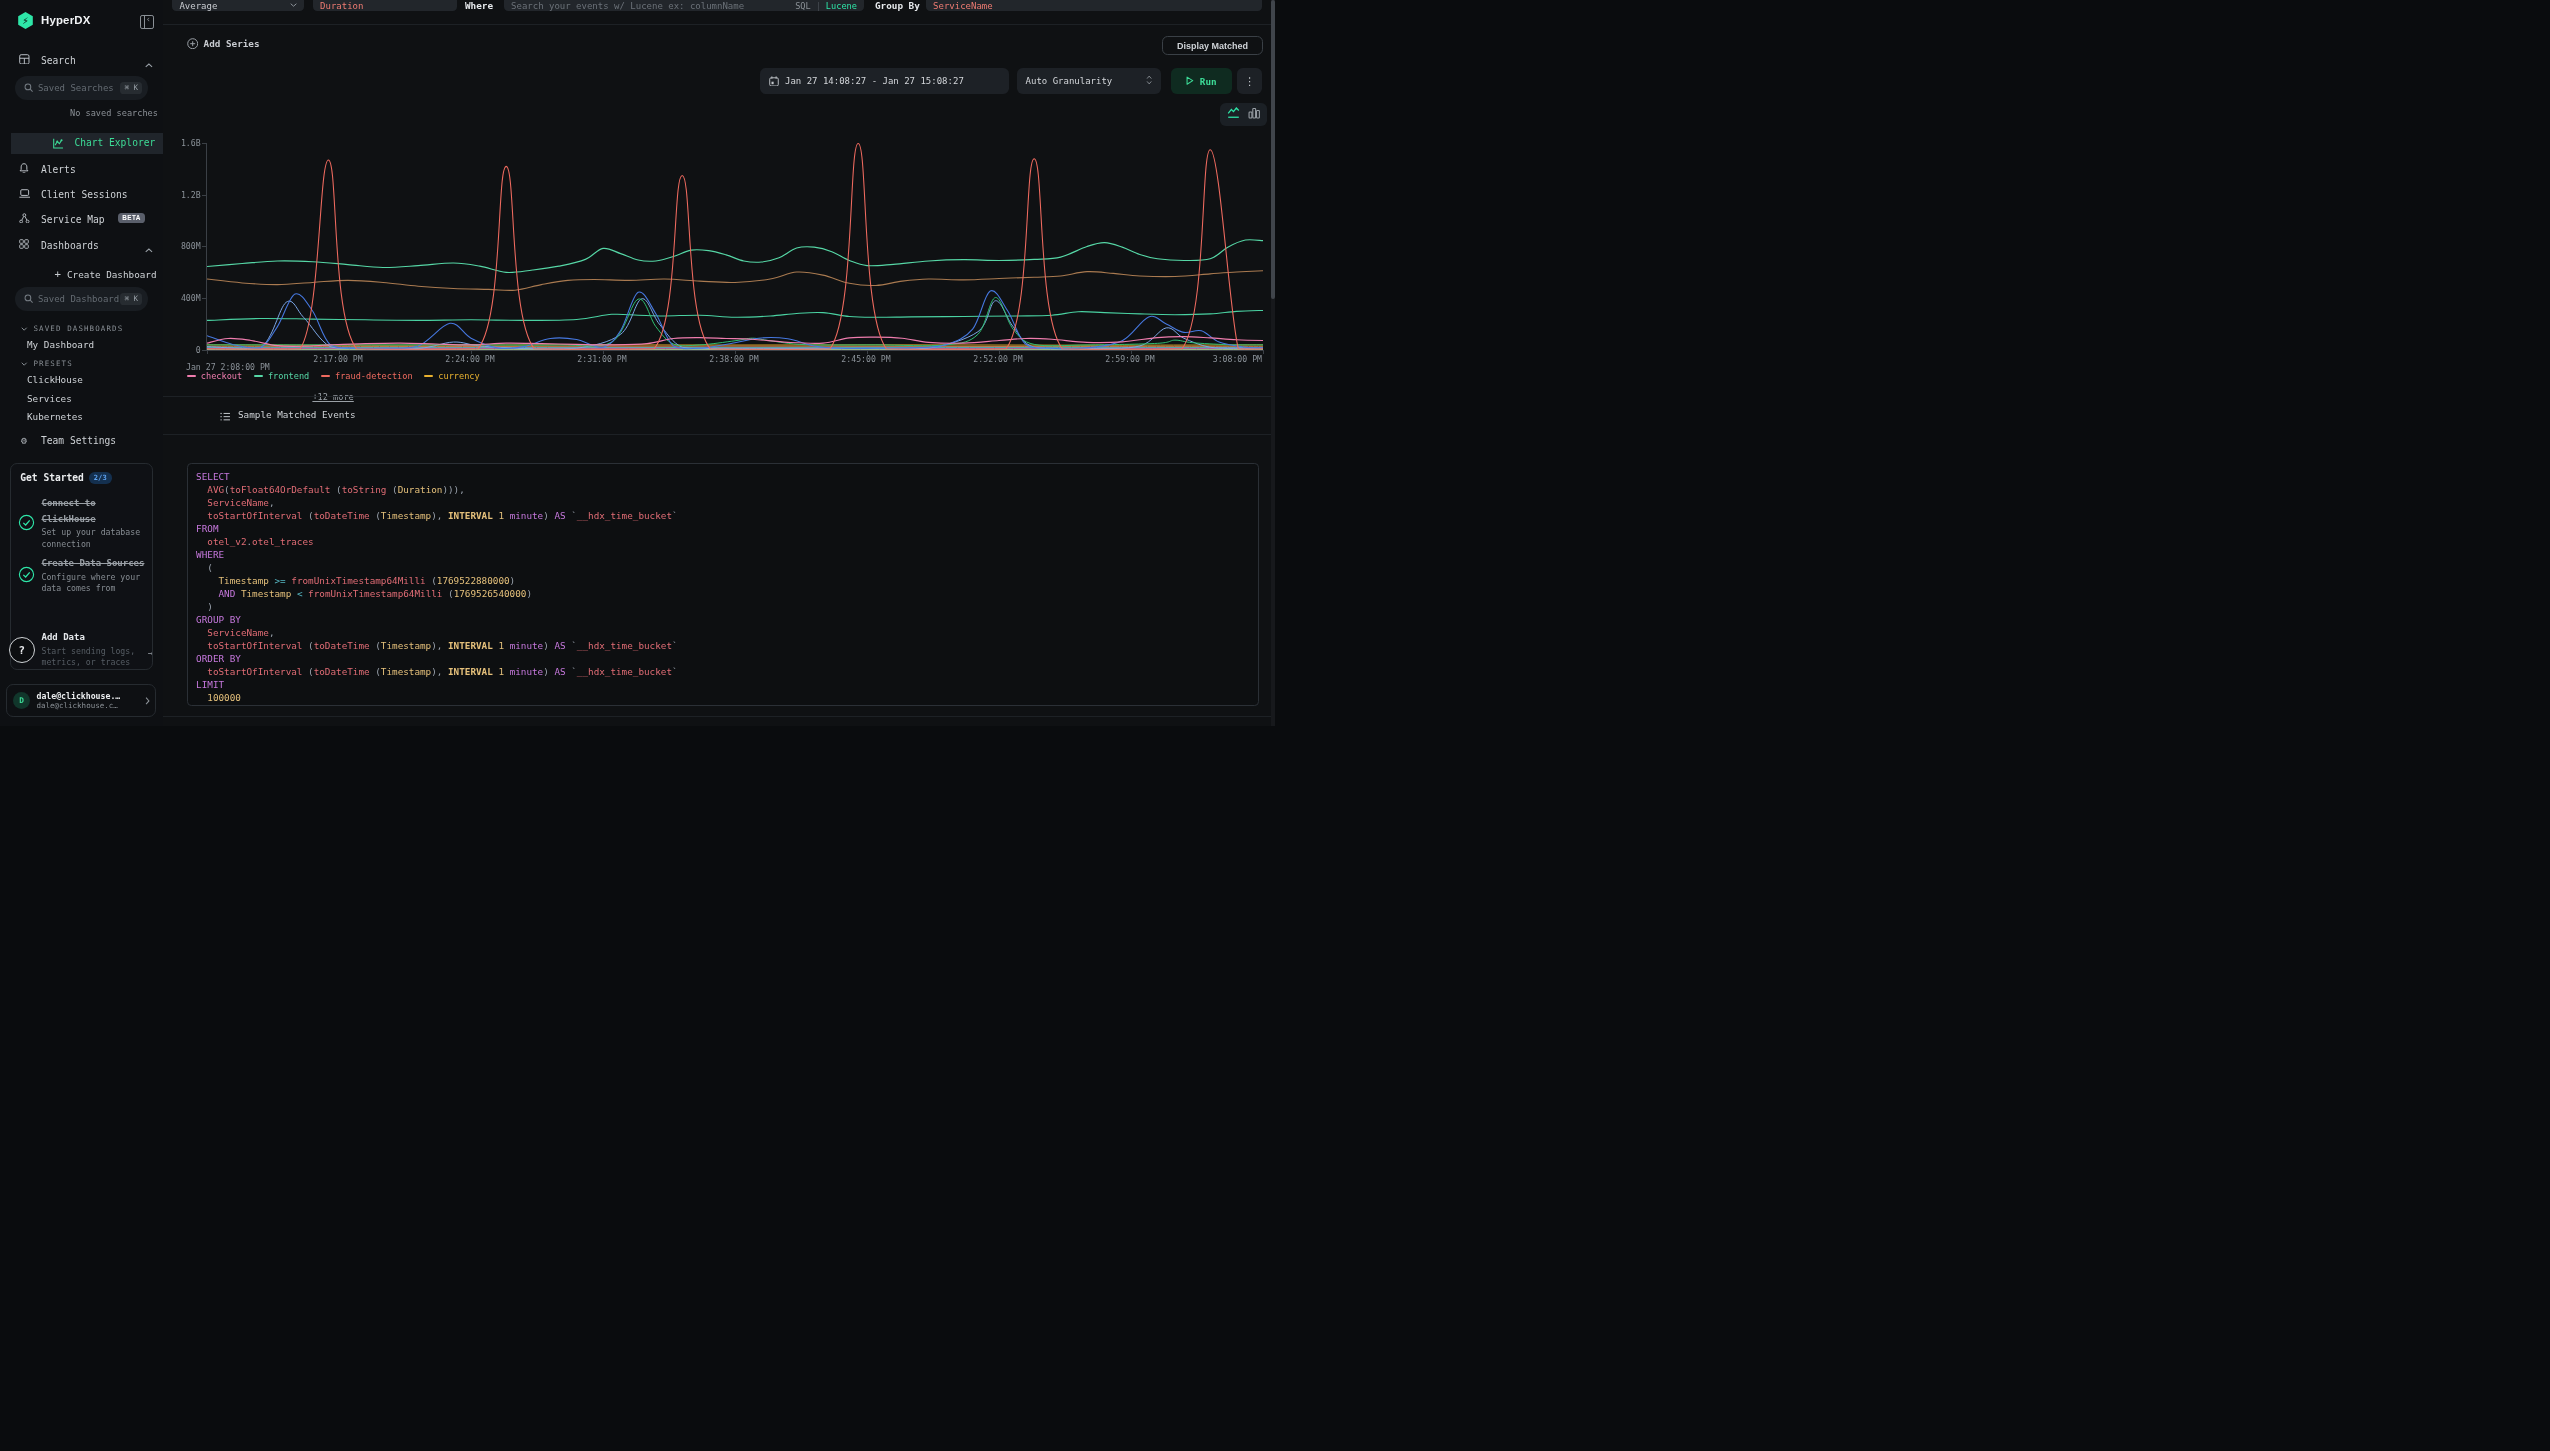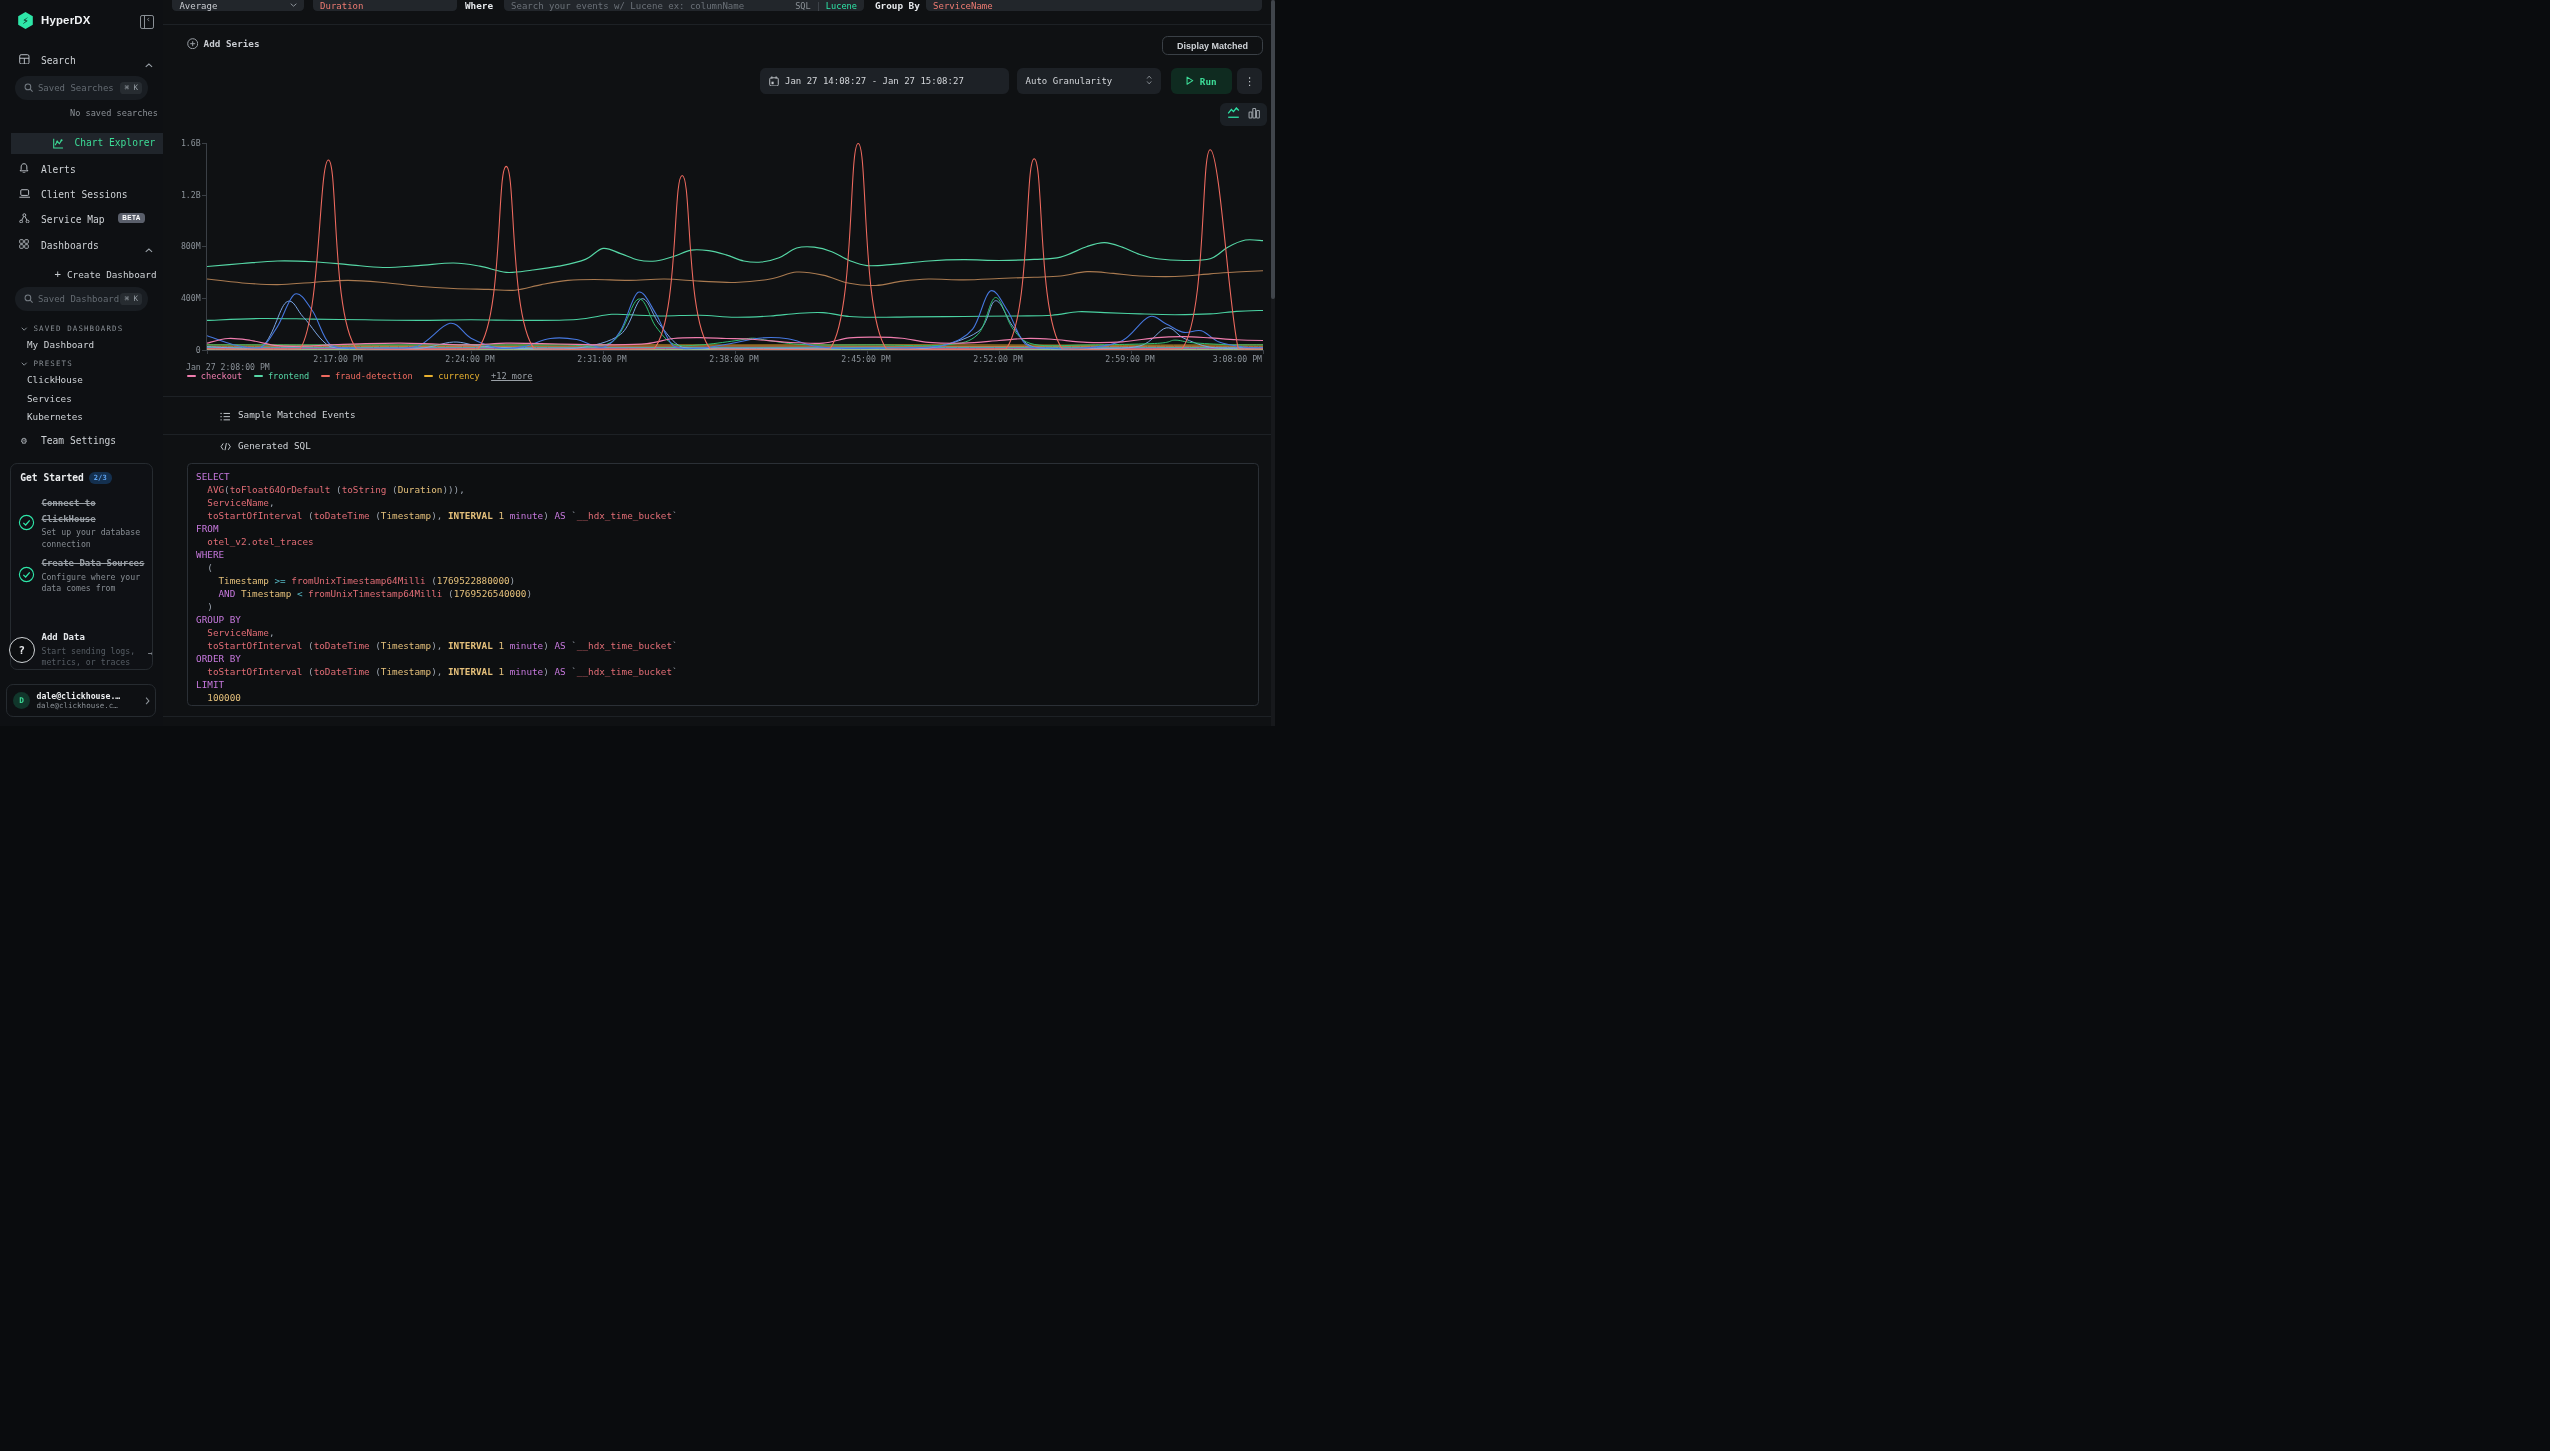--- a/index.html
+++ b/index.html
@@ -64,21 +64,21 @@
   .icon-pill{position:absolute;left:1057px;top:103px;width:47px;height:23px;background:#1b2025;border-radius:5.7px;display:flex;align-items:center;justify-content:center;gap:8.6px;}
   
   .chart-wrap{position:absolute;left:43px;top:143px;width:1056px;height:207px;border-left:0.7px solid #3b4046;border-bottom:0.7px solid #3b4046;}
   .chart-wrap svg{position:absolute;left:0;top:0;overflow:hidden;}
   .ylabels{position:absolute;left:0;top:143px;width:39px;height:207px;}
   .ylabels div{position:absolute;right:1.4px;font-size:8.2px;color:#8b9299;}
   .xlabels{position:absolute;left:43px;top:354px;width:1056px;height:10px;}
   .xlabels div{position:absolute;font-size:8.2px;color:#8b9299;white-space:nowrap;}
   .tickx{position:absolute;width:0.7px;height:3.6px;background:#3b4046;top:207px;}
   .ticky{position:absolute;width:4.3px;height:0.7px;background:#3b4046;left:-5px;}
-  .legend{position:absolute;left:23.5px;top:371px;display:flex;align-items:center;gap:11.4px;font-size:8.6px;}
+  .legend{position:absolute;left:23.5px;top:371px;display:flex;align-items:center;gap:11.4px;font-size:8.6px;flex-direction:column;}
   .legend-item{display:flex;align-items:center;gap:5px;}
   .legend-dash{width:9.3px;height:1.8px;border-radius:1.4px;display:inline-block;}
   .more-link{color:#9aa0a6;text-decoration:underline;}
   .sec-row{position:absolute;left:0;width:1112px;display:flex;align-items:center;}
   .sec-label{font-size:9.3px;color:#ced2d6;}
   
   .sql-block{position:absolute;left:23.5px;top:463px;width:1072px;height:243px;border:0.7px solid #2b3036;border-radius:4.3px;background:#0d0f11;box-sizing:border-box;padding:5.7px 8.6px;overflow:hidden;}
   .sql-line{font-size:9.3px;line-height:13px;white-space:pre;}
   .tk-kw{color:#c678dd;} .tk-fn{color:#e06c75;} .tk-ty{color:#e5c07b;}
   .tk-ity{color:#e5c07b;font-weight:bold;} .tk-num{color:#e5c07b;}
@@ -433,31 +433,20 @@
             <line x1="5" y1="11" x2="14" y2="11" stroke="#c3c7cb" stroke-width="1.4"></line>
           </svg></span>
       <span class="sec-label abs" style="left:42px;top:12px">Sample Matched Events</span>
       <span class="abs" style="left:1078px;top:14.3px"><svg width="9.3" height="5.7" viewBox="0 0 13 8">
             <polyline points="1,1.5 6.5,6.5 12,1.5" fill="none" stroke="#b9bec4" stroke-width="1.5"></polyline>
           </svg></span>
     </div>
 
     <div class="divider" style="top:434px"></div>
 
-    <div class="sec-row" style="top:435px;height:28.5px">
-      <span class="abs" style="left:23.5px;top:5.7px"><svg width="11.4" height="9.3" viewBox="0 0 16 13">
-            <polyline points="4.5,2 1.5,6.5 4.5,11" fill="none" stroke="#c3c7cb" stroke-width="1.4"></polyline>
-            <polyline points="11.5,2 14.5,6.5 11.5,11" fill="none" stroke="#c3c7cb" stroke-width="1.4"></polyline>
-            <line x1="9" y1="1.5" x2="7" y2="11.5" stroke="#c3c7cb" stroke-width="1.4"></line>
-          </svg></span>
-      <span class="sec-label abs" style="left:42px;top:5px">Generated SQL</span>
-      <span class="abs" style="left:1078px;top:7.1px"><svg width="9.3" height="5.7" viewBox="0 0 13 8">
-            <polyline points="1,6.5 6.5,1.5 12,6.5" fill="none" stroke="#b9bec4" stroke-width="1.5"></polyline>
-          </svg></span>
-    </div>
 
     <div class="sql-block">
       <div>
           <div class="sql-line"><span class="tk-kw">SELECT</span></div>
           <div class="sql-line"><span class="tk-pl">  </span><span class="tk-fn">AVG</span><span class="tk-pu">(</span><span class="tk-fn">toFloat64OrDefault</span><span class="tk-pu"> (</span><span class="tk-fn">toString</span><span class="tk-pu"> (</span><span class="tk-ty">Duration</span><span class="tk-pu">))),</span></div>
           <div class="sql-line"><span class="tk-pl">  </span><span class="tk-fn">ServiceName</span><span class="tk-pu">,</span></div>
           <div class="sql-line"><span class="tk-pl">  </span><span class="tk-fn">toStartOfInterval</span><span class="tk-pu"> (</span><span class="tk-fn">toDateTime</span><span class="tk-pu"> (</span><span class="tk-ty">Timestamp</span><span class="tk-pu">), </span><span class="tk-ity">INTERVAL</span><span class="tk-pl"> </span><span class="tk-ty">1</span><span class="tk-pl"> </span><span class="tk-kw">minute</span><span class="tk-pu">) </span><span class="tk-kw">AS</span><span class="tk-pl"> </span><span class="tk-pu">`</span><span class="tk-fn">__hdx_time_bucket</span><span class="tk-pu">`</span></div>
           <div class="sql-line"><span class="tk-kw">FROM</span></div>
           <div class="sql-line"><span class="tk-pl">  </span><span class="tk-fn">otel_v2</span><span class="tk-pu">.</span><span class="tk-fn">otel_traces</span></div>
           <div class="sql-line"><span class="tk-kw">WHERE</span></div>

